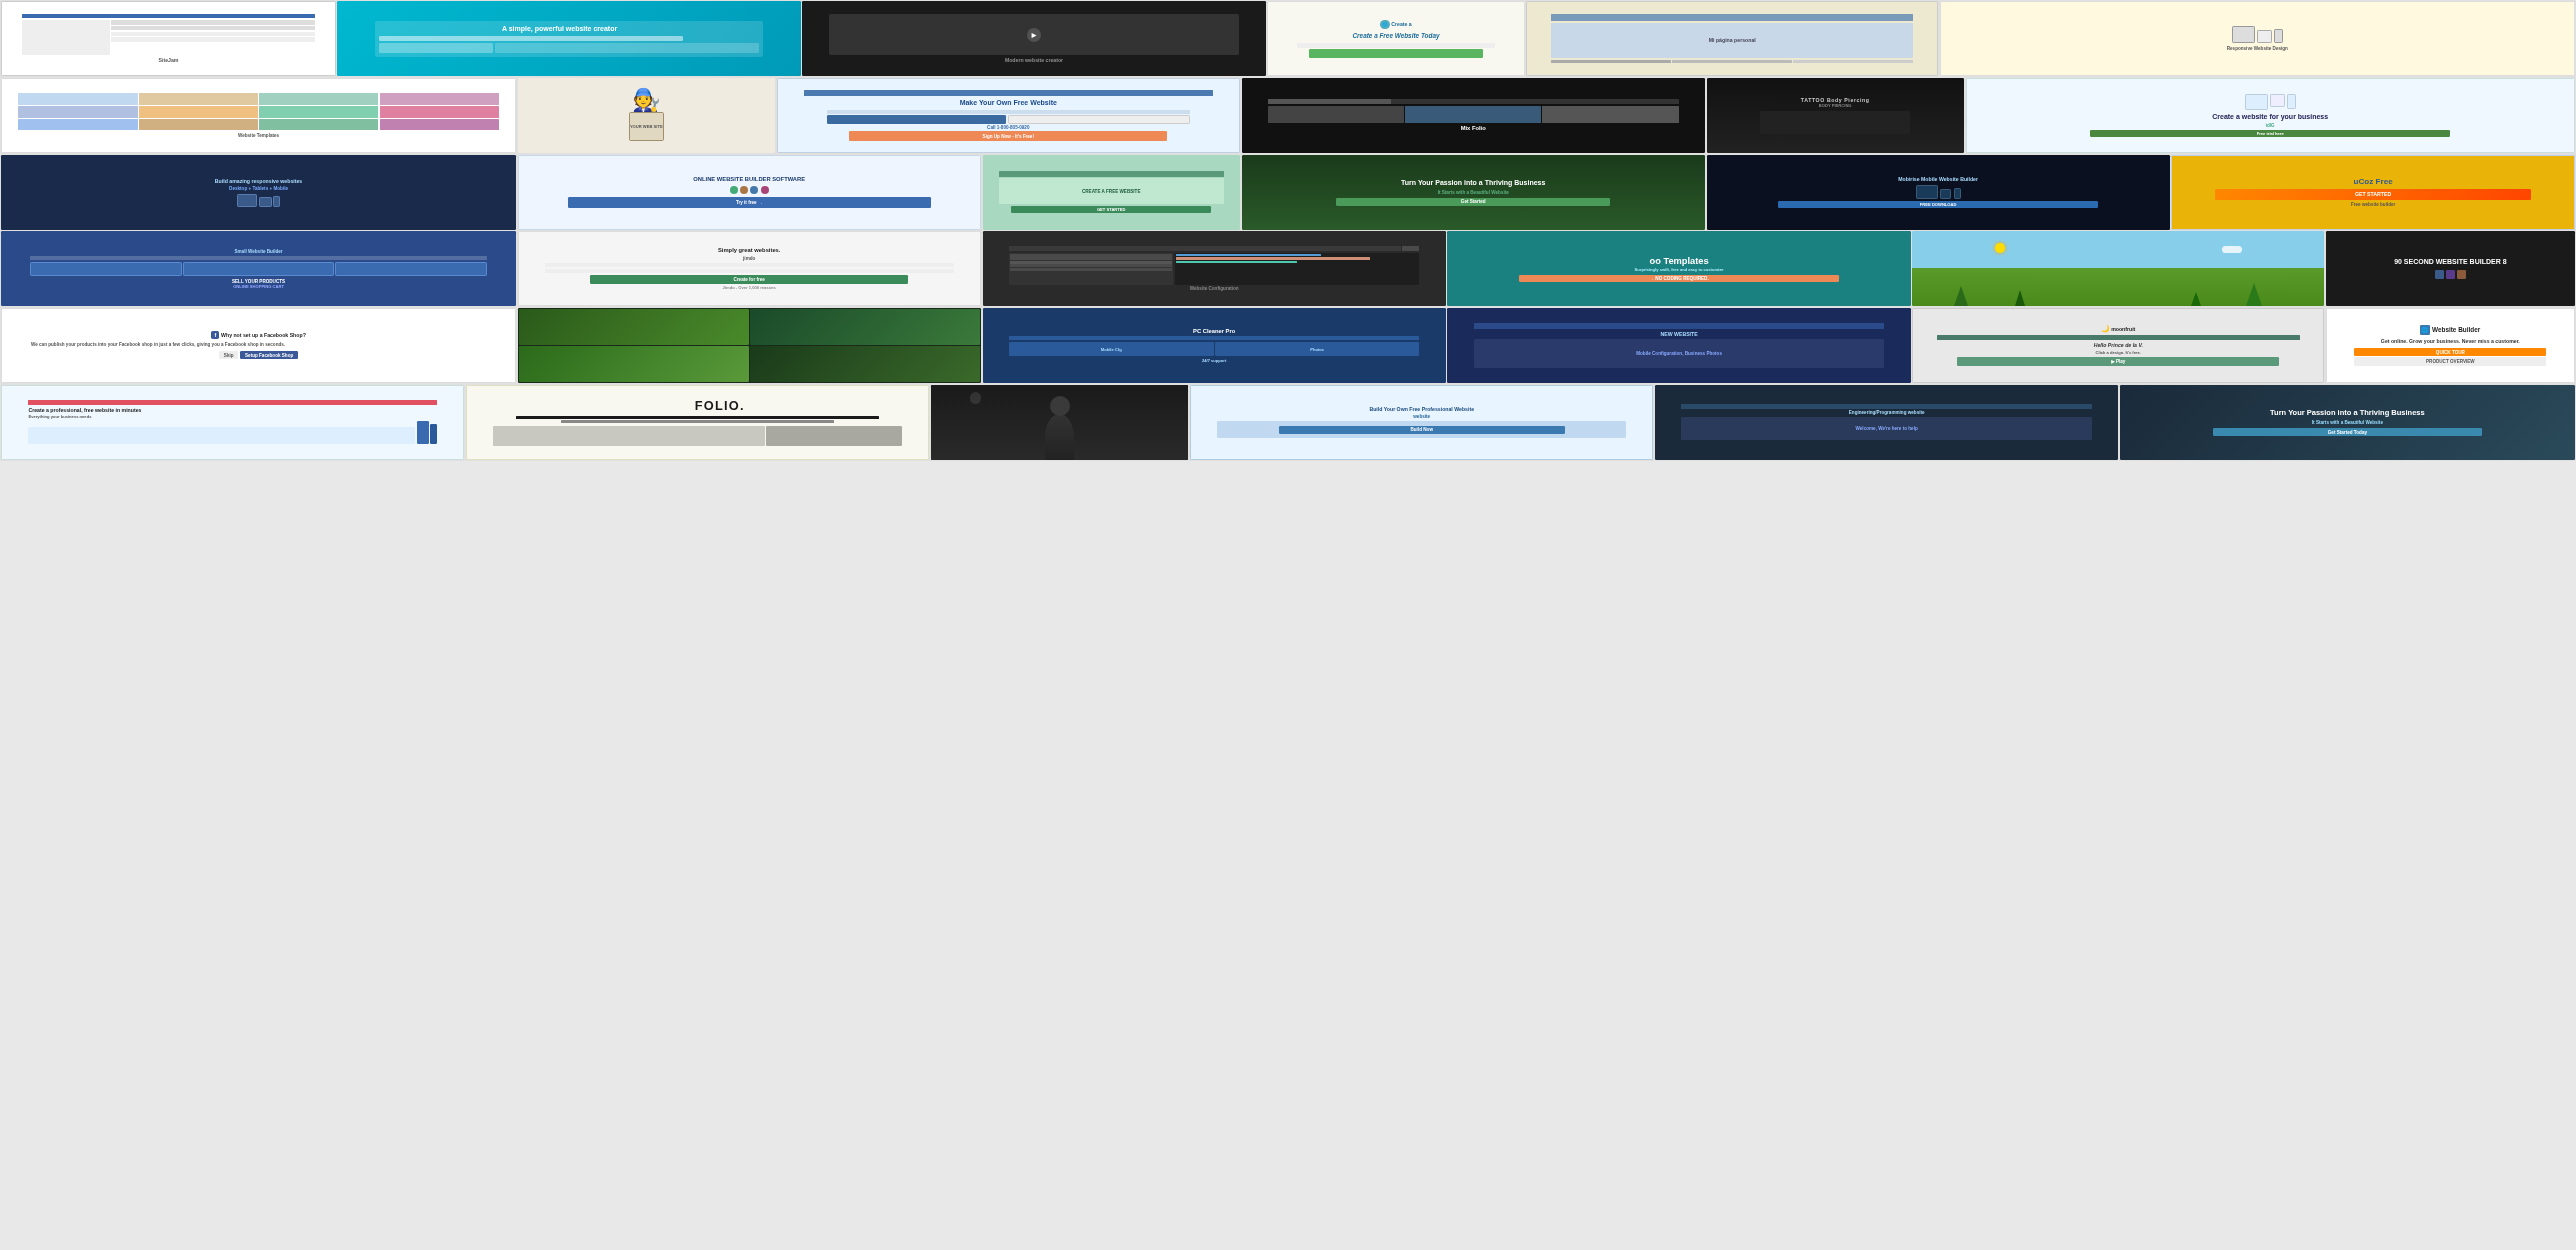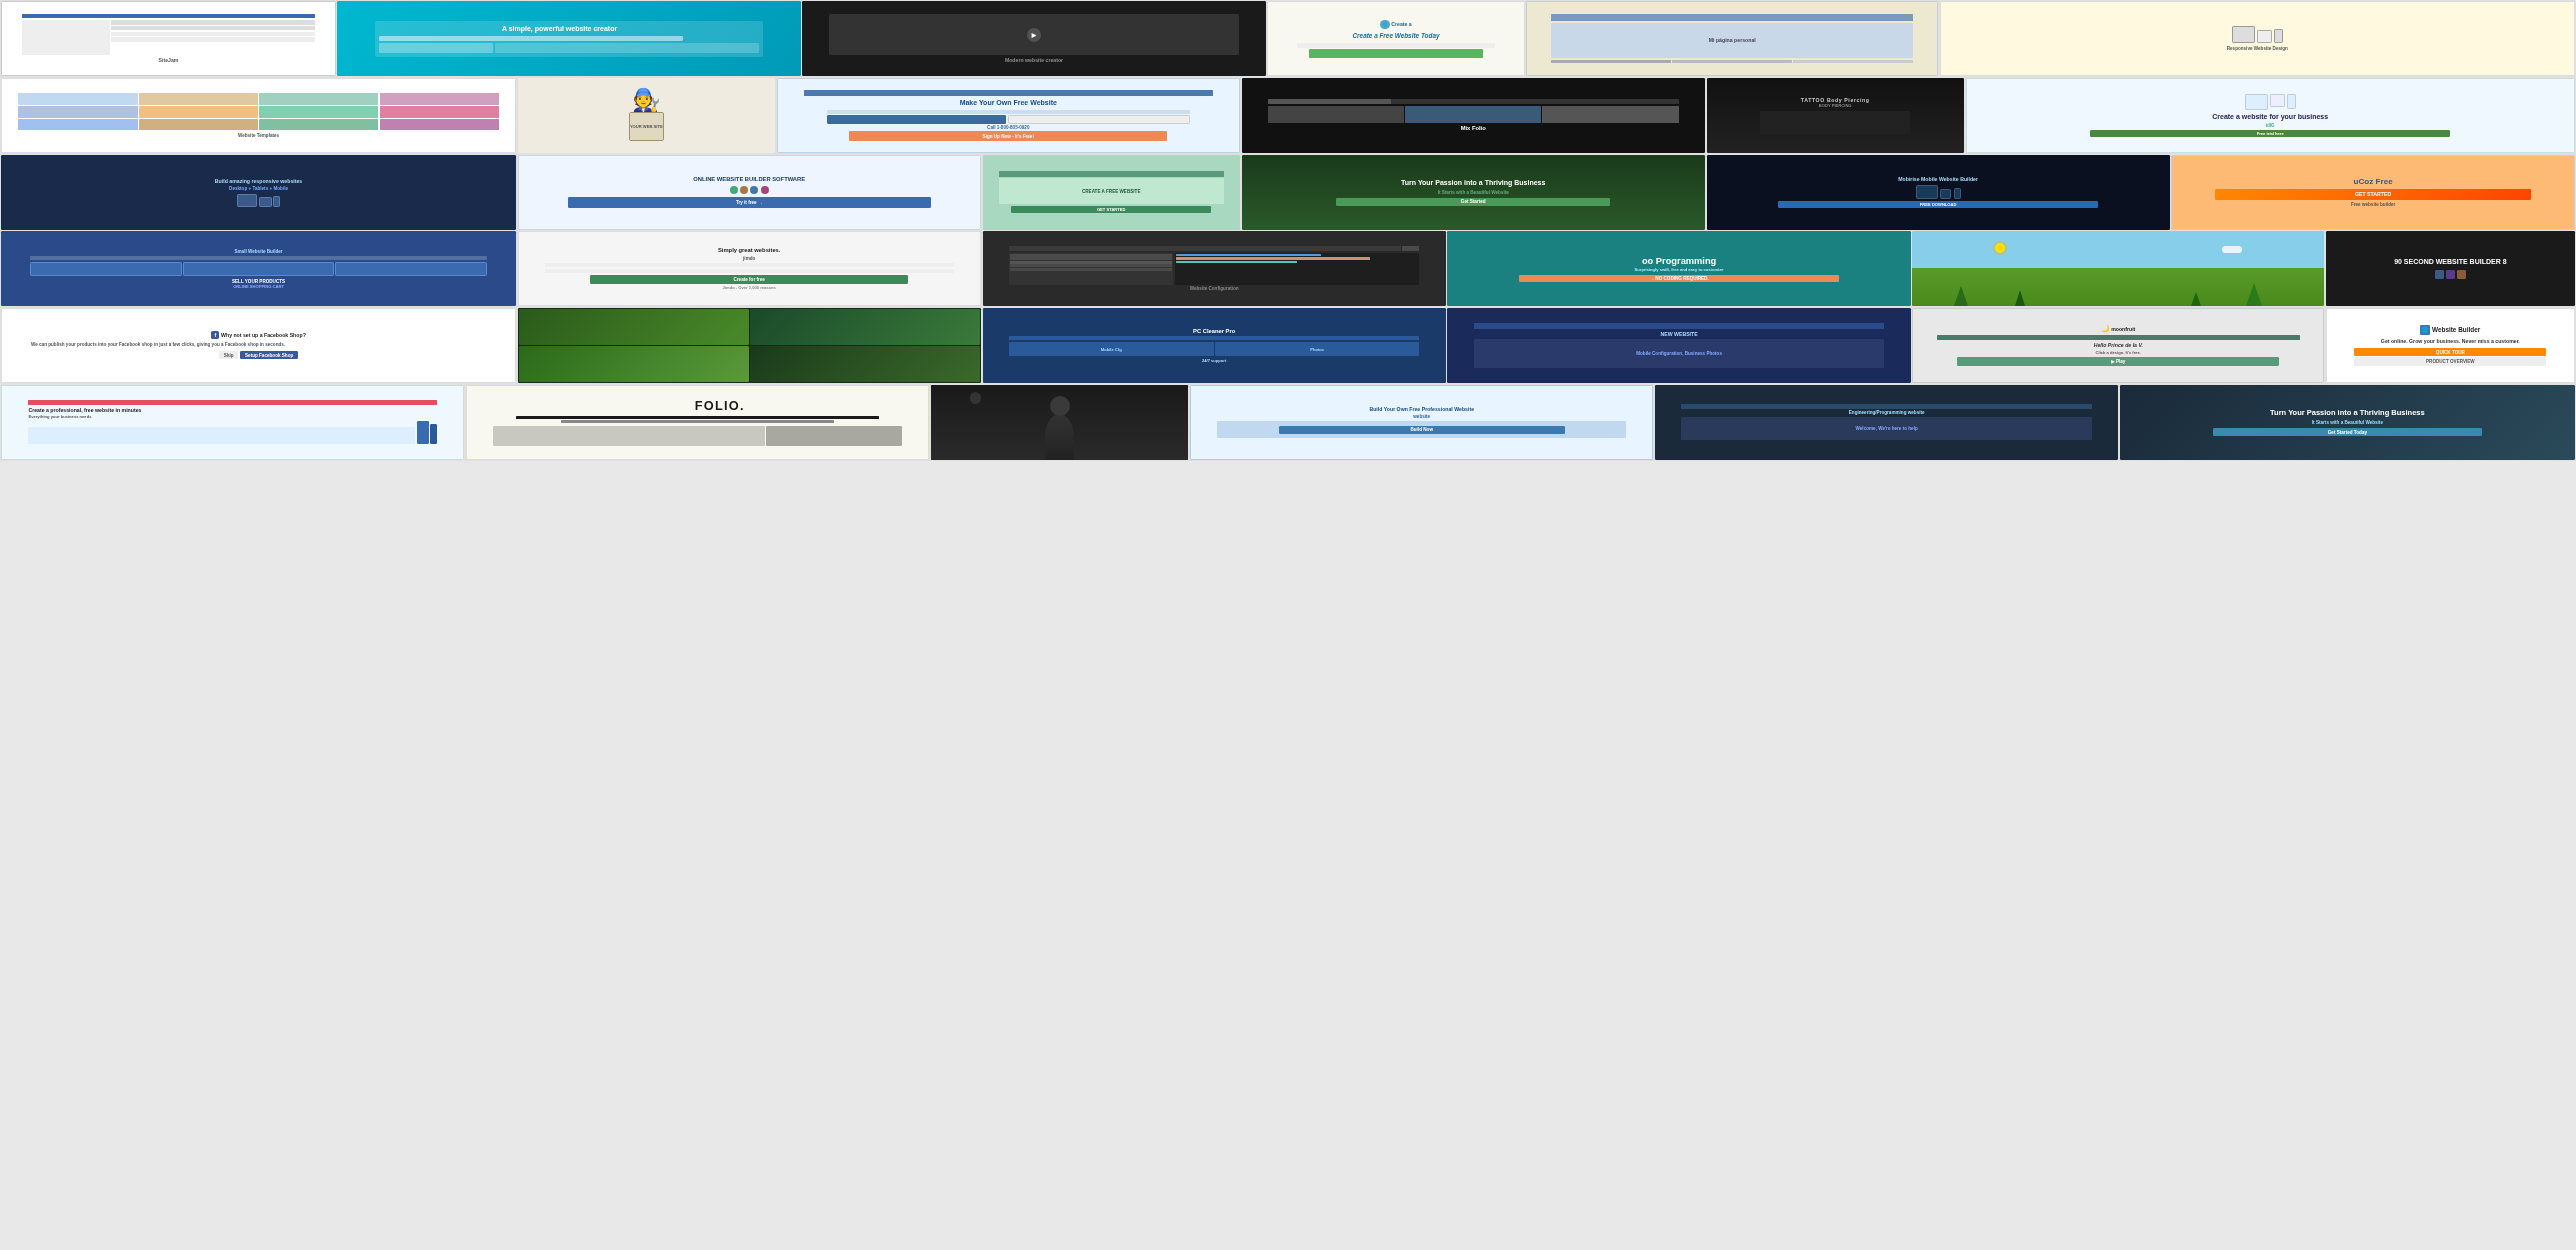--- a/index.html
+++ b/index.html
@@ -274,21 +274,21 @@
         <div style="font-size:5.2px;color:#adf;font-weight:bold;margin-bottom:1.7px;">Mobirise Mobile Website Builder</div>
         <div style="display:flex;gap:2.3px;margin-top:1.7px;align-items:flex-end;">
           <div style="width:22px;height:14px;background:#1a3a5a;border:0.6px solid #3a5a7a;border-radius:1.2px;"></div>
           <div style="width:11.6px;height:10.4px;background:#1a3a5a;border:0.6px solid #3a5a7a;border-radius:1.2px;"></div>
           <div style="width:7px;height:11.6px;background:#1a3a5a;border:0.6px solid #3a5a7a;border-radius:1.2px;"></div>
         </div>
         <div style="margin-top:2.3px;width:70%;height:7px;background:#2a6ab0;border-radius:1.2px;display:flex;align-items:center;justify-content:center;font-size:4.1px;color:#fff;">FREE DOWNLOAD</div>
       </div>
     </div>
 
-    <div class="tile" style="flex:1;background:#fdba74;border:0.6px solid #c0d0e8;flex-shrink:0;">
+    <div class="tile" style="flex:1;background:#eab308;border:0.6px solid #c0d0e8;flex-shrink:0;">
       <div class="tile-inner">
         <div style="font-size:8.1px;font-weight:900;color:#2a5a9a;">uCoz Free</div>
         <div style="margin-top:2.3px;width:80%;height:11.6px;background:linear-gradient(135deg,#f80,#f40);border-radius:1.2px;display:flex;align-items:center;justify-content:center;font-size:5.2px;color:#fff;font-weight:bold;">GET STARTED</div>
         <div style="margin-top:1.7px;font-size:4.6px;color:#555;">Free website builder</div>
       </div>
     </div>
   </div>
 
   <div style="display:flex;gap:1.7px;margin-bottom:1.7px;height:75px;">
 
@@ -336,21 +336,21 @@
             <div style="height:2.3px;background:#ce9178;border-radius:0.6px;margin-bottom:1.2px;width:80%;"></div>
             <div style="height:2.3px;background:#4ec9b0;border-radius:0.6px;width:50%;"></div>
           </div>
         </div>
         <div style="font-size:4.6px;color:#888;margin-top:1.7px;">Website Configuration</div>
       </div>
     </div>
 
     <div class="tile" style="width:18%;background:#1a8080;flex-shrink:0;">
       <div class="tile-inner">
-        <div style="font-size:9.3px;font-weight:900;color:#fff;margin-bottom:1.7px;">oo Programming</div>
+        <div style="font-size:9.3px;font-weight:900;color:#fff;margin-bottom:1.7px;">oo Templates</div>
         <div style="font-size:4.1px;color:#aef;margin-bottom:2.3px;text-align:center;">Surprisingly swift, free and easy to customize</div>
         <div style="width:70%;height:7px;background:#e85;border-radius:1.2px;display:flex;align-items:center;justify-content:center;font-size:4.6px;color:#fff;font-weight:bold;">→ NO CODING REQUIRED.</div>
       </div>
     </div>
 
     <div class="tile" style="width:16%;flex-shrink:0;overflow:hidden;">
       <div style="width:100%;height:100%;background:linear-gradient(180deg,#87ceeb 0%,#87ceeb 50%,#5a9a2a 50%,#4a8a1a 100%);position:relative;display:flex;align-items:center;justify-content:center;">
 
         <div style="position:absolute;bottom:0;left:10%;width:0;height:0;border-left:7px solid transparent;border-right:7px solid transparent;border-bottom:20.3px solid #2a6a1a;"></div>
         <div style="position:absolute;bottom:0;left:25%;width:0;height:0;border-left:5.8px solid transparent;border-right:5.8px solid transparent;border-bottom:16.3px solid #1a5a0a;"></div>

